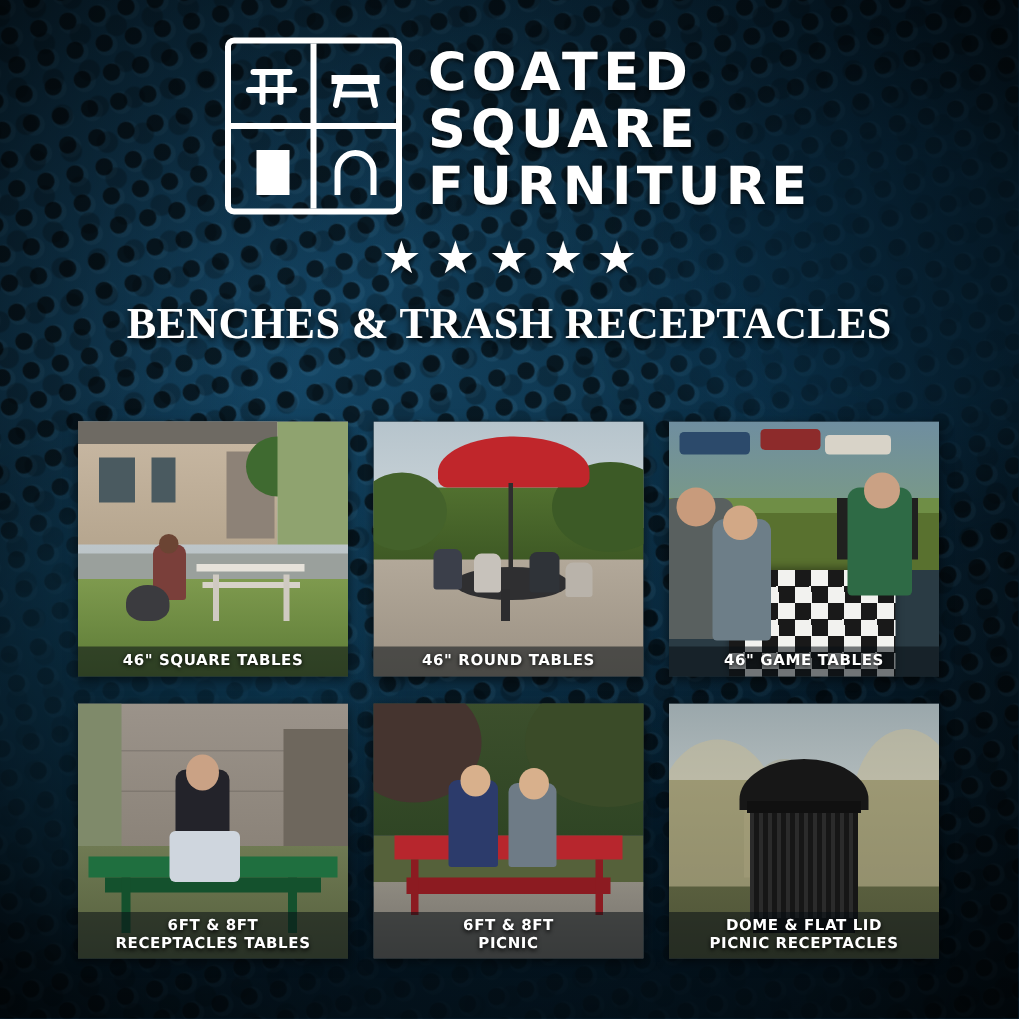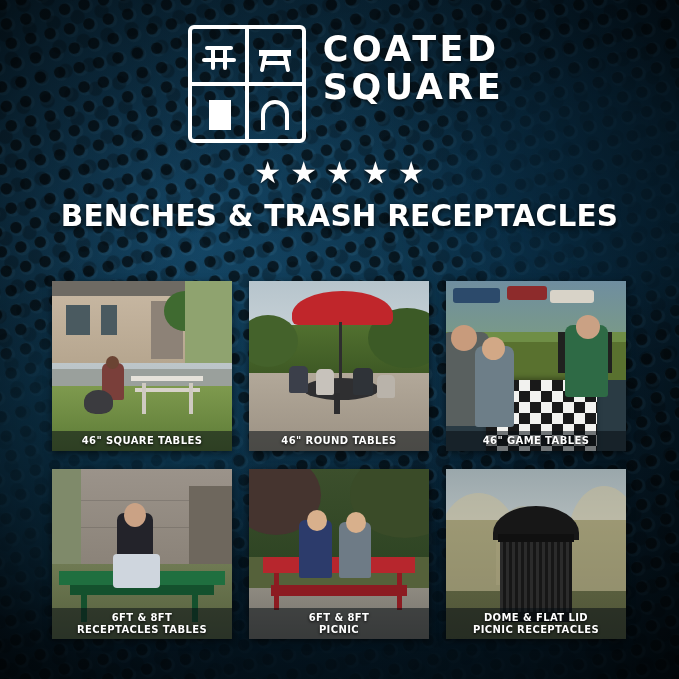--- a/index.html
+++ b/index.html
@@ -126,21 +126,21 @@
     top: 200px;
     text-align: center;
     color: #ffffff;
     font-family: "DejaVu Sans", sans-serif;
     font-weight: bold;
     font-size: 29.5px;
     line-height: 33px;
     letter-spacing: 0.2px;
     text-shadow: 0 2px 5px rgba(0,0,0,0.85);
   }
-  .headline .l2 { display: block; }
+  .headline .l2 { display: block; font-family: Liberation Serif, serif; }
 
   
   .grid {
     position: absolute;
     left: 52px;
     top: 281px;
     width: 575px;
     display: grid;
     grid-template-columns: repeat(3, 180px);
     grid-template-rows: 170px 170px;
@@ -289,20 +289,21 @@
           <rect x="22" y="76" width="22" height="30"></rect>
         </g>
 
         <g stroke="#ffffff" stroke-width="4" fill="none">
           <path d="M76 106 L76 90 A12 12 0 0 1 100 90 L100 106"></path>
         </g>
       </svg>
       <div class="logo-words">
         <div class="logo-word">COATED</div>
         <div class="logo-word">SQUARE</div>
+        <div class="logo-word">FURNITURE</div>
       </div>
     </div>
 
     <div class="stars">
       <span class="star">★</span>
       <span class="star">★</span>
       <span class="star">★</span>
       <span class="star">★</span>
       <span class="star">★</span>
     </div>

